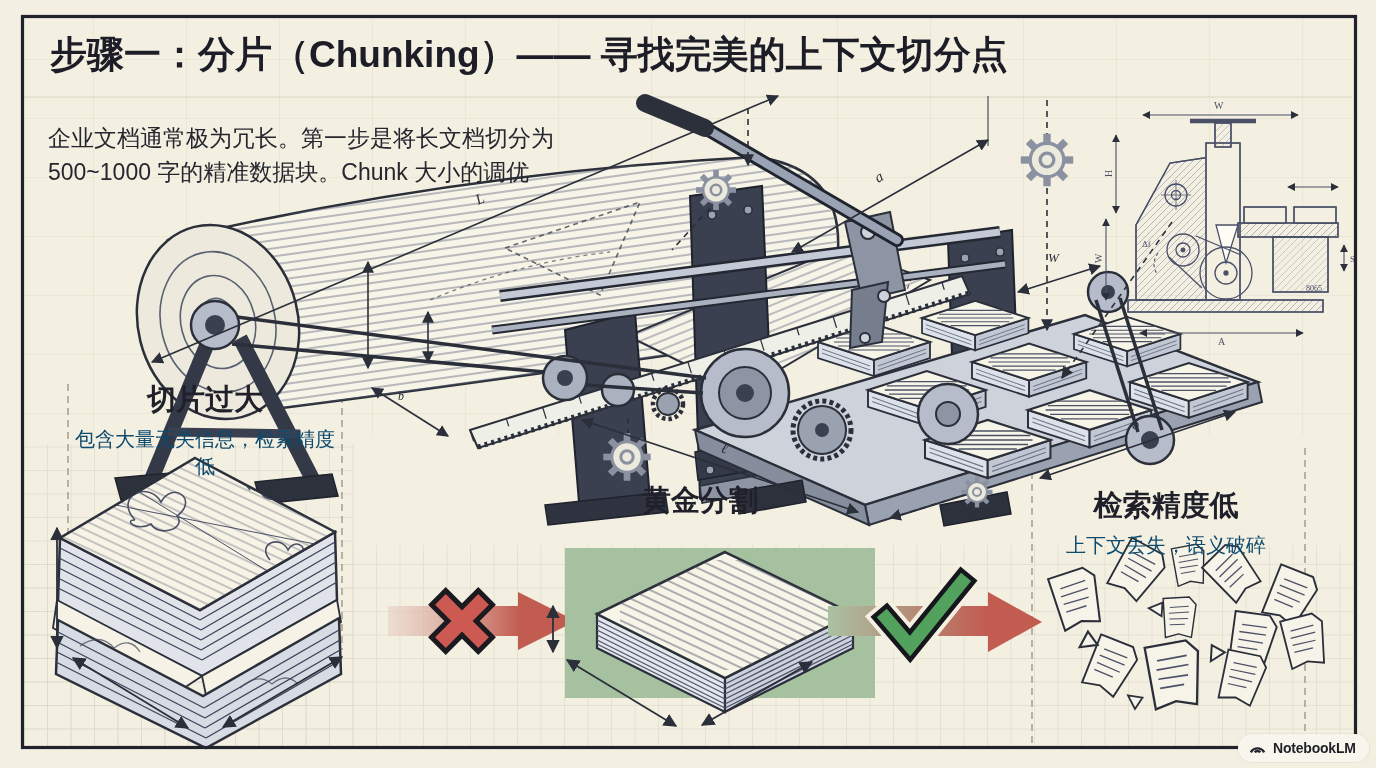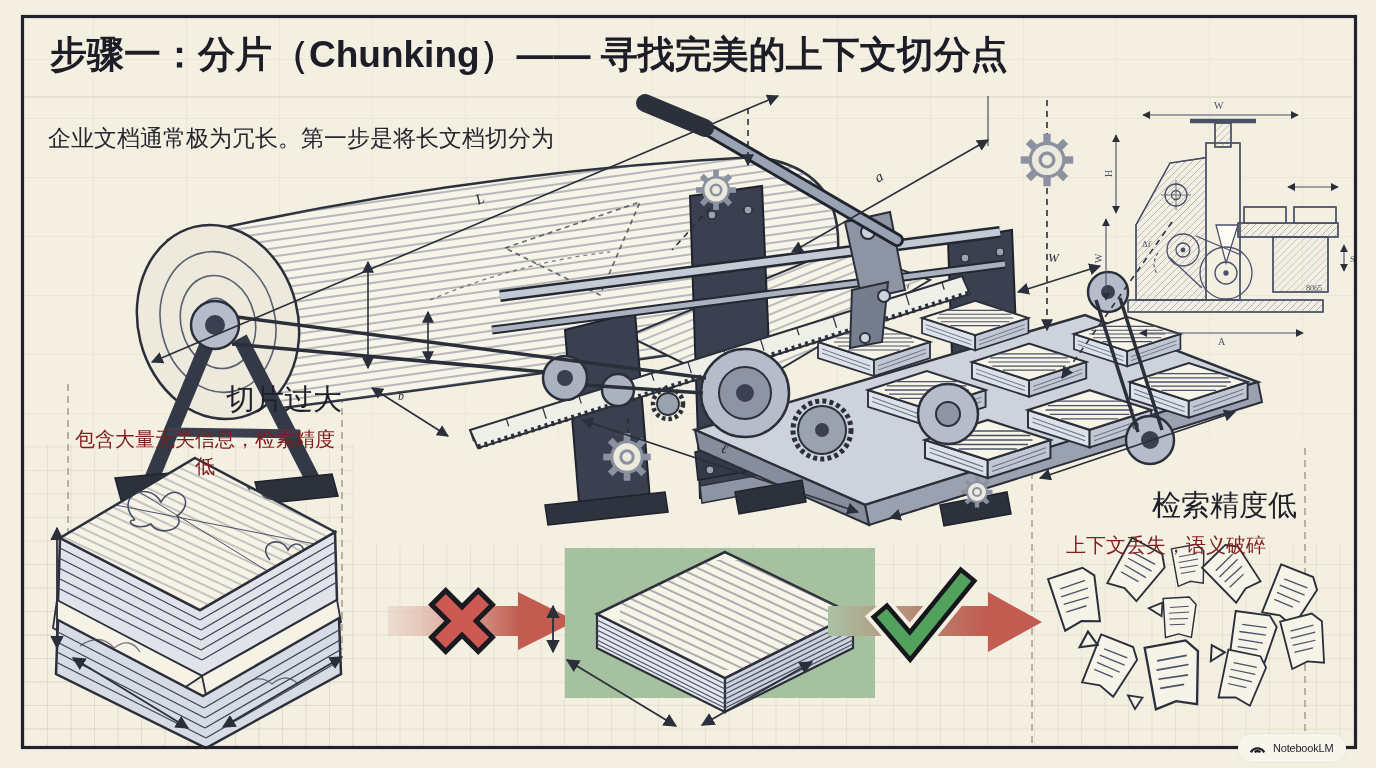--- a/index.html
+++ b/index.html
@@ -2,31 +2,31 @@
 <html><head>
 <meta charset="utf-8">
 <style>
   html,body{margin:0;padding:0;width:1376px;height:768px;overflow:hidden;
     background:#f3efe1;font-family:"Liberation Sans",sans-serif;position:relative;}
   #canvas{position:absolute;left:0;top:0;z-index:0;}
   .txt{position:absolute;z-index:2;color:#22222c;}
   #title{left:50px;top:30px;font-size:37px;font-weight:800;letter-spacing:0px;color:#1d1d27;}
   #intro{left:48px;top:106px;font-size:23px;line-height:34px;color:#26262f;margin-top:15px;}
   .sec{position:absolute;z-index:2;text-align:center;}
-  .sec .t{font-size:29px;font-weight:400;color:#20202a;text-align:right;}
+  .sec .t{font-size:29px;font-weight:700;color:#20202a;}
   .sec .s{font-size:20px;margin-top:6px;font-weight:500;}
   #sec-large{left:68px;top:380px;width:274px;}
   #sec-golden{left:545px;top:481px;width:310px;}
   #sec-small{left:1035px;top:486px;width:262px;}
-  .red-sub{color:#7f1d1d;text-align:center;}
+  .red-sub{color:#0c4a6e;text-align:center;}
   .green-sub{color:#679468;}
   #watermark{position:absolute;z-index:3;left:1238px;top:734px;height:28px;
     background:#f8f6ec;border-radius:15px;display:flex;align-items:center;gap:6px;
     padding:0 13px 0 10px;box-shadow:0 0 0 1px rgba(40,40,40,0.05);}
-  #watermark .wm-label{font-size:11px;font-weight:400;color:#1f1f28;letter-spacing:-0.2px;}
+  #watermark .wm-label{font-size:14px;font-weight:700;color:#1f1f28;letter-spacing:-0.2px;}
 </style>
 </head>
 <body>
 
 <svg id="canvas" width="1376" height="768" viewBox="0 0 1376 768">
   <defs>
     <marker id="arr" viewBox="0 0 10 10" refX="9" refY="5" markerWidth="7.5" markerHeight="7.5" orient="auto-start-reverse">
       <path d="M0,0 L10,5 L0,10 Z" fill="#2b2f3a"></path>
     </marker>
     <pattern id="bigGrid" width="93" height="59" patternUnits="userSpaceOnUse">
@@ -481,28 +481,30 @@
     <use href="#shard" transform="translate(1136,700) rotate(70)"></use>
   </g>
 
   <rect x="22.5" y="16.5" width="1333" height="731" fill="none" stroke="#20222c" stroke-width="3.2"></rect>
 </svg>
 
 <div id="title" class="txt">步骤一：分片（Chunking）—— 寻找完美的上下文切分点</div>
 
 <div id="intro" class="txt">
   <div>企业文档通常极为冗长。第一步是将长文档切分为</div>
+  <div>500~1000 字的精准数据块。Chunk 大小的调优</div>
 </div>
 
 <div id="sec-large" class="sec">
   <div class="t">切片过大</div>
   <div class="s red-sub">包含大量无关信息，检索精度低</div>
 </div>
 
 <div id="sec-golden" class="sec">
+  <div class="t">黄金分割</div>
 </div>
 
 <div id="sec-small" class="sec">
   <div class="t">检索精度低</div>
   <div class="s red-sub">上下文丢失，语义破碎</div>
 </div>
 
 <div id="watermark">
   <svg width="19" height="19" viewBox="0 0 20 20">
     <path d="M3,14 A8,8 0 0 1 17,14" fill="none" stroke="#23232b" stroke-width="2.6"></path>

